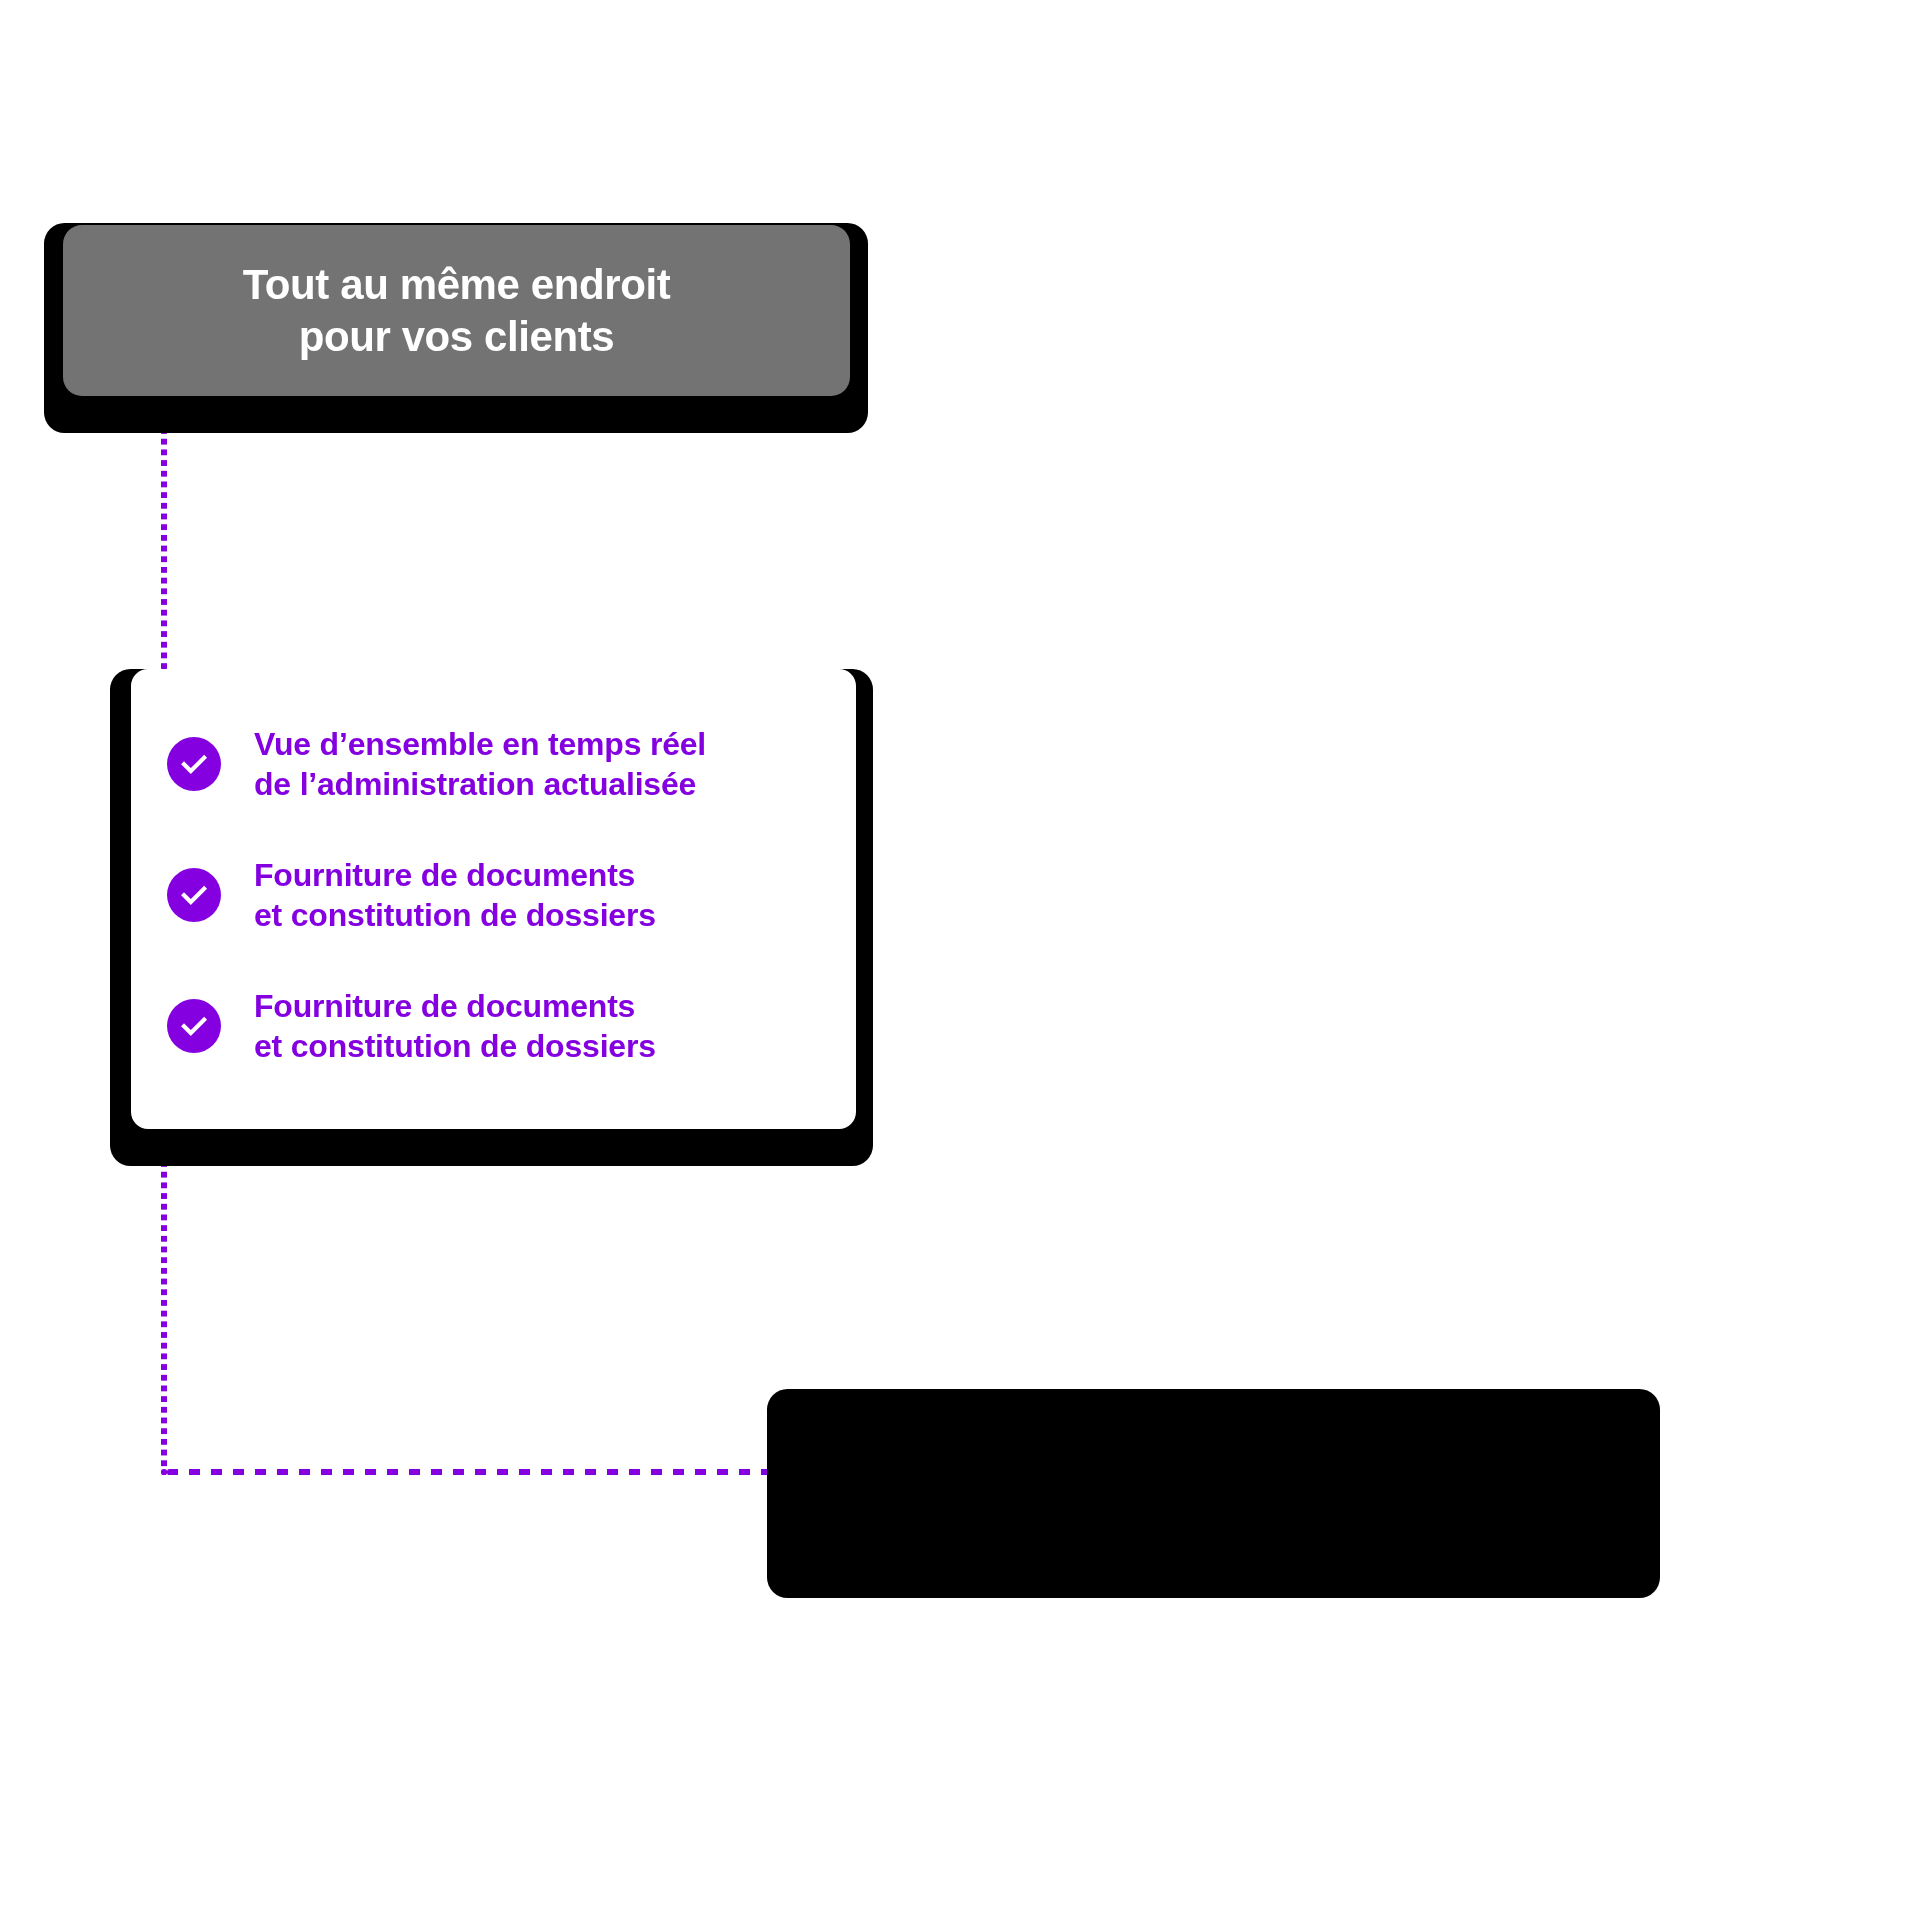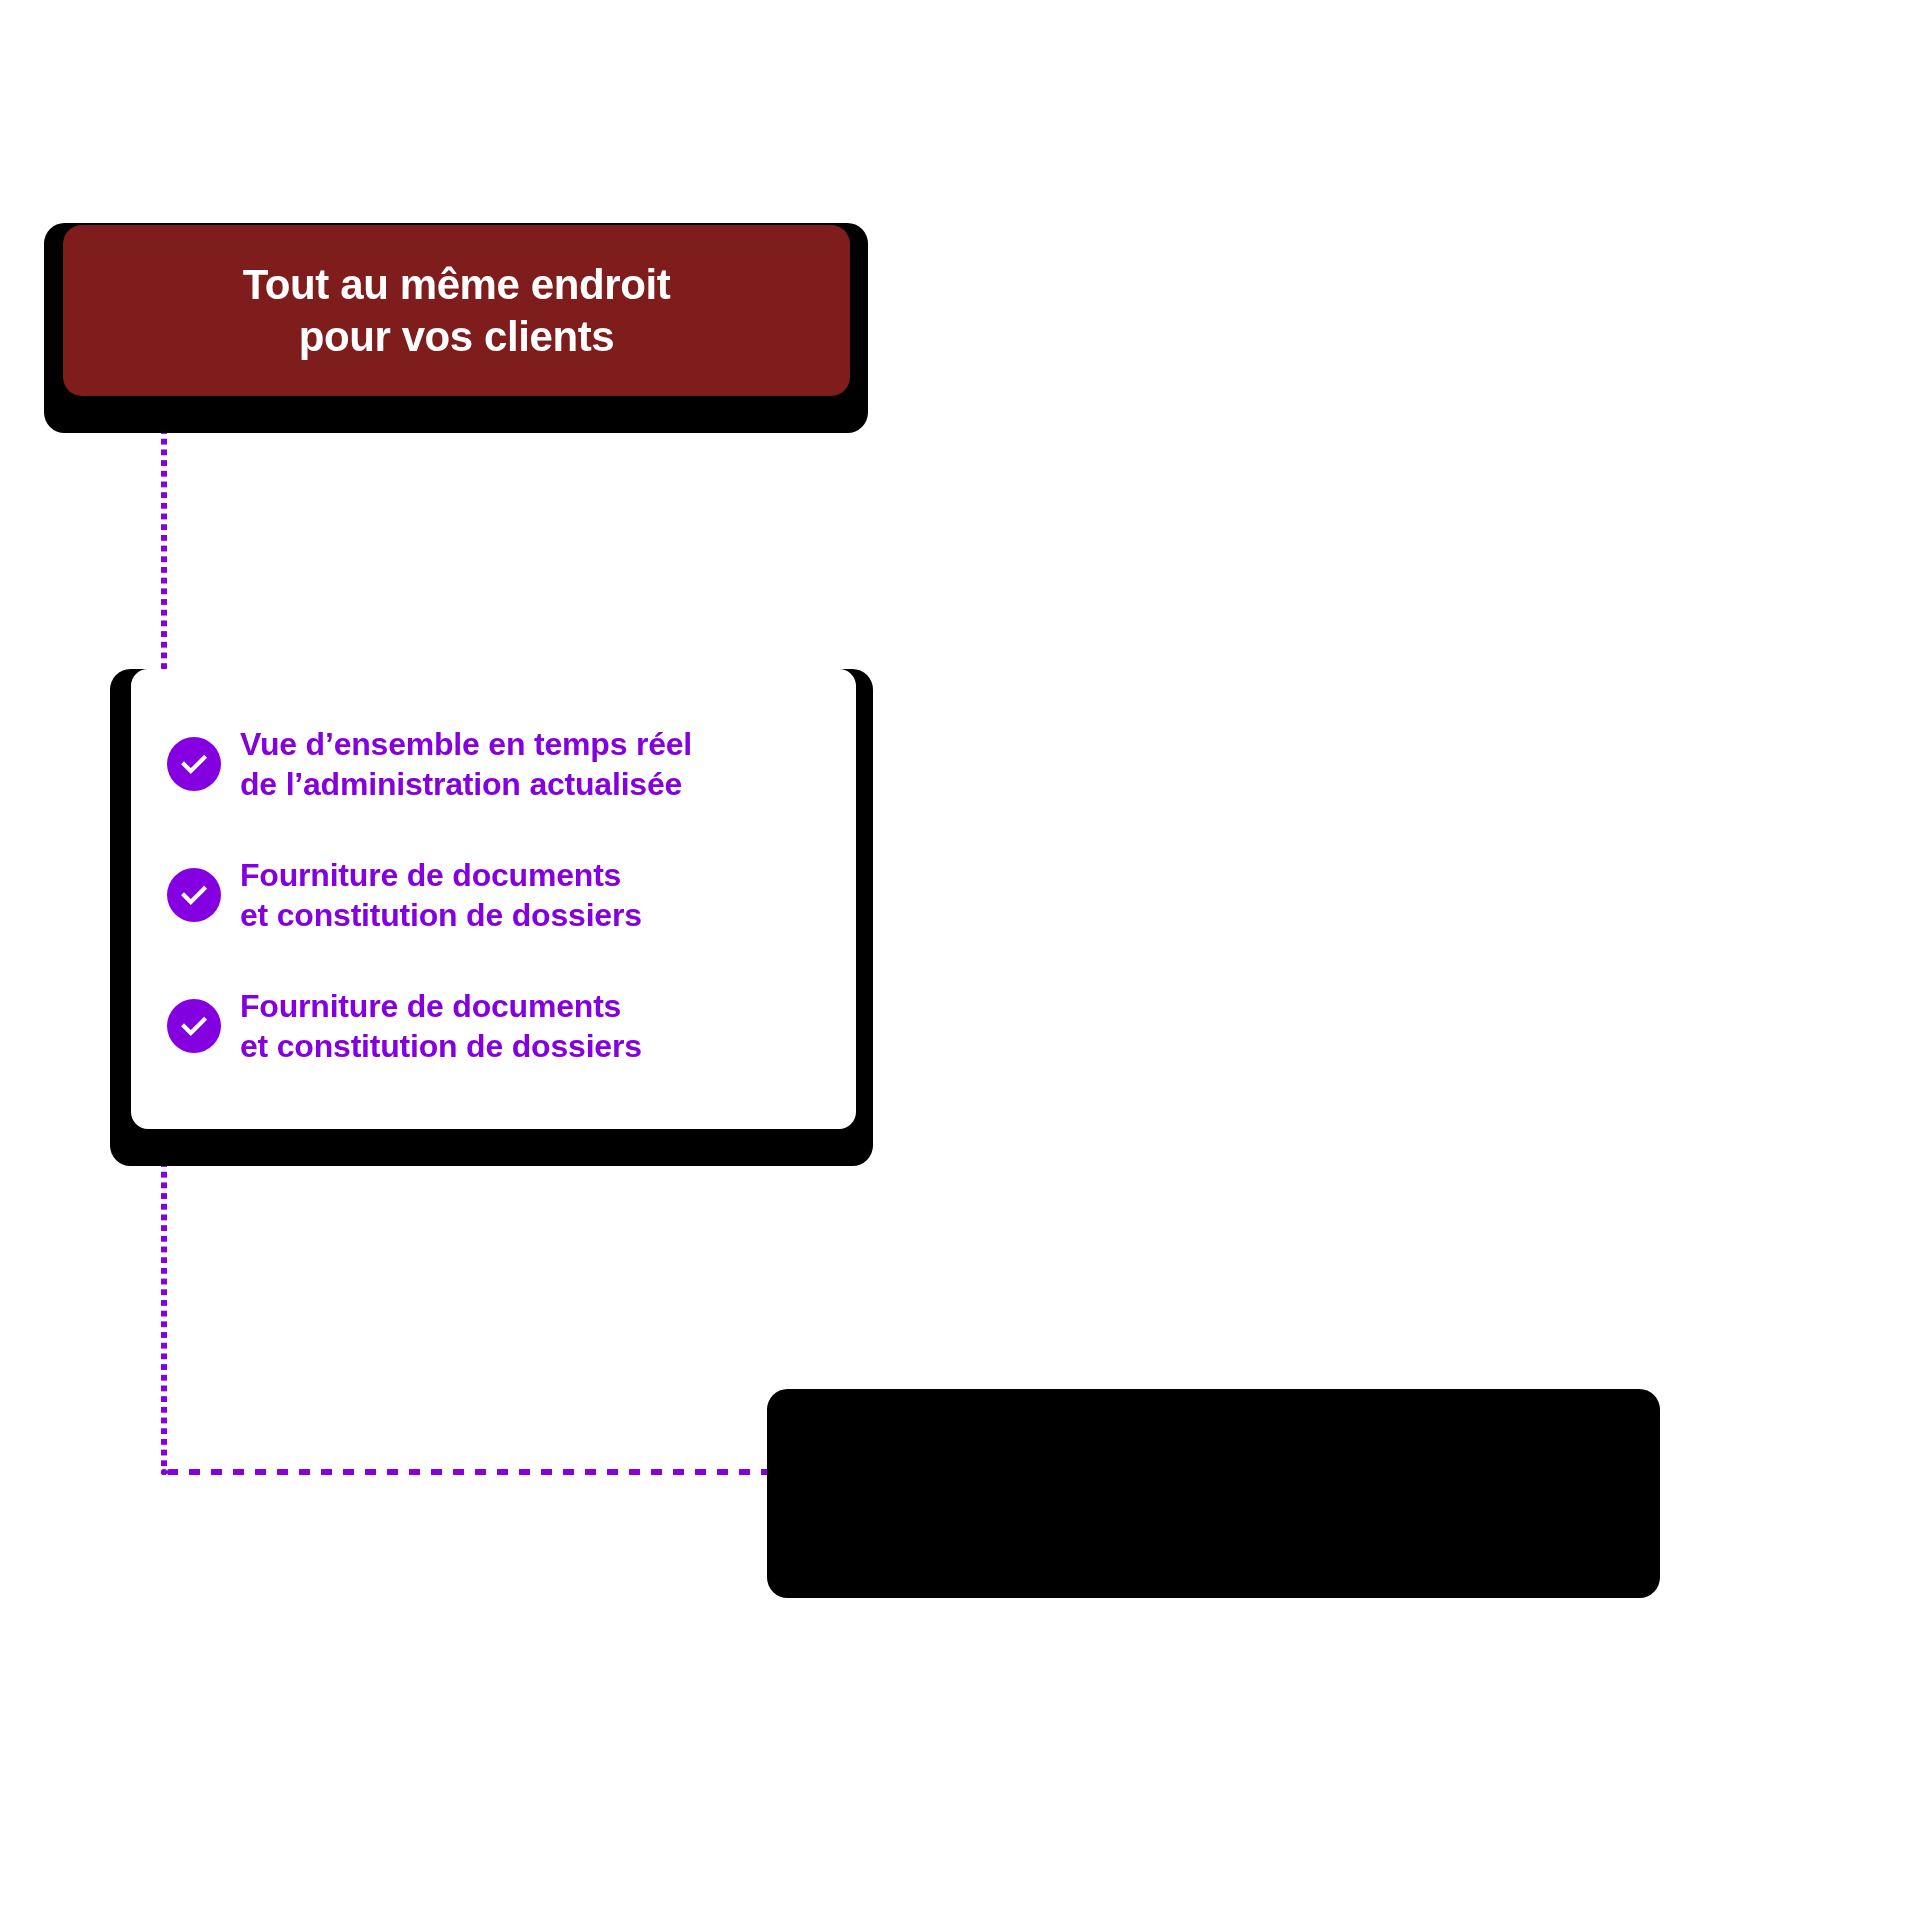--- a/index.html
+++ b/index.html
@@ -46,21 +46,21 @@
     box-sizing:border-box;
     display:flex;
     align-items:center;
     justify-content:center;
   }
 
   
   #red-shadow{left:44px;top:223px;width:824px;height:210px;}
   #red-box{
     left:63px;top:225px;width:787px;height:171px;
-    background:#7f1d1d;
+    background:#737373;
   }
   #red-box .title{
     color:#ffffff;
     font-size:42px;
     font-weight:700;
     line-height:1.22;
     text-align:center;
     letter-spacing:-0.4px;
     white-space:pre-line;
     padding:0 17px;
@@ -79,21 +79,21 @@
     position:absolute;
     left:36px;top:55px;
     width:655px;
     display:flex;
     flex-direction:column;
     gap:51px;
   }
   .feature-item{
     display:flex;
     align-items:center;
-    gap:19px;
+    gap:33px;
   }
   .check-badge{
     flex:0 0 auto;
     width:54px;height:54px;
     border-radius:50%;
     background:#8400E0;
     display:flex;
     align-items:center;
     justify-content:center;
   }

